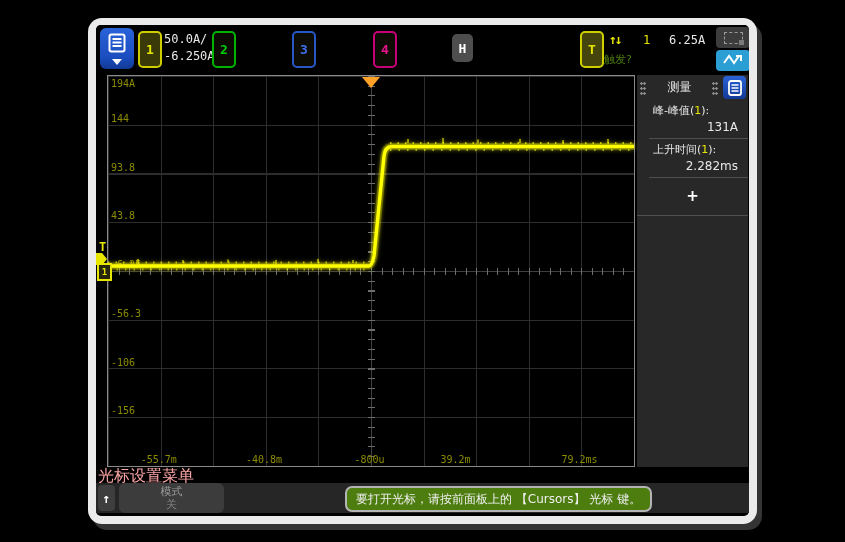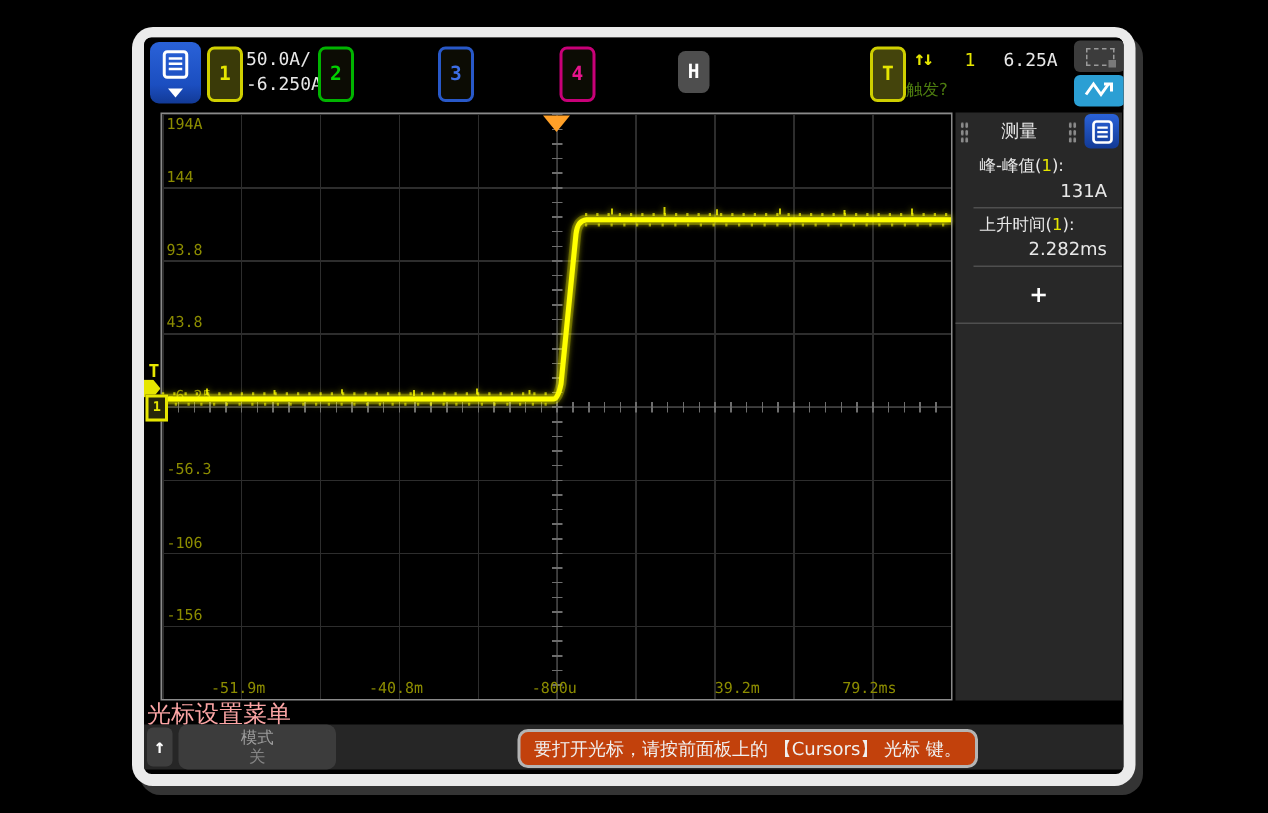--- a/index.html
+++ b/index.html
@@ -86,21 +86,21 @@
                 font-family:"DejaVu Sans","Liberation Sans",sans-serif;}
   .softbar{position:absolute;left:0;top:458px;width:100%;height:30px;background:#262626;}
   .back-btn{position:absolute;left:2px;top:2px;width:17px;height:26px;background:#3e3e3e;border-radius:4px;
             color:#fff;font-size:13px;font-weight:bold;display:flex;align-items:center;justify-content:center;}
   .mode-btn{position:absolute;left:23px;top:0;width:105px;height:30px;background:#3c3c3c;border-radius:6px;
             display:flex;flex-direction:column;align-items:center;justify-content:center;
             font-family:"DejaVu Sans","Liberation Sans",sans-serif;}
   .mode-l1{color:#9b9b9b;font-size:11px;line-height:13px;}
   .mode-l2{color:#858585;font-size:11px;line-height:13px;}
   .msg-box{position:absolute;left:249px;top:3px;height:18px;padding:2px 9px;border:2px solid #b4b4b4;border-radius:7px;
-           background:#c2410c;color:#f0f0f0;font-size:12px;line-height:18px;white-space:nowrap;
+           background:#4d7c0f;color:#f0f0f0;font-size:12px;line-height:18px;white-space:nowrap;
            font-family:"DejaVu Sans","Liberation Sans",sans-serif;}
 </style>
 </head>
 <body>
 
 <div class="canvas">
   <div class="bezel">
     <div class="screen">
 
       <div class="toolbar">
@@ -156,24 +156,24 @@
             <div class="ylab" style="top: 3px;">194A</div>
             <div class="ylab" style="top: 37.75px;">144</div>
             <div class="ylab" style="top: 86.5px;">93.8</div>
             <div class="ylab" style="top: 135.25px;">43.8</div>
             <div class="ylab" style="top: 184px;">-6.25</div>
             <div class="ylab" style="top: 232.75px;">-56.3</div>
             <div class="ylab" style="top: 281.5px;">-106</div>
             <div class="ylab" style="top: 330.25px;">-156</div>
           </div>
         <div id="xlabels">
-            <div class="xlab" style="left: 52.6px;">-51.9m</div>
+            <div class="xlab" style="left: 52.6px;">-55.7m</div>
             <div class="xlab" style="left: 157.8px;">-40.8m</div>
             <div class="xlab" style="left: 263px;">-800u</div>
-            <div class="xlab" style="left: 385px;">39.2m</div>
+            <div class="xlab" style="left: 349px;">39.2m</div>
             <div class="xlab" style="left: 473.4px;">79.2ms</div>
           </div>
 
         <svg class="trace-svg" width="526" height="390" viewBox="0 0 526 390">
           <path d="M0,190 H261 Q264,190 266,180 L276,80 Q277,71 283,70.5 H526" fill="none" stroke="rgba(255,255,0,0.25)" stroke-width="7"></path>
           <path d="M0,190 H261 Q264,190 266,180 L276,80 Q277,71 283,70.5 H526" fill="none" stroke="#ffff00" stroke-width="3.4"></path>
           <line x1="0" y1="186.5" x2="258" y2="186.5" stroke="rgba(255,255,0,0.65)" stroke-width="2" stroke-dasharray="1.5,6"></line>
           <line x1="0" y1="193.5" x2="258" y2="193.5" stroke="rgba(255,255,0,0.55)" stroke-width="2" stroke-dasharray="1.5,7"></line>
           <line x1="282" y1="67" x2="526" y2="67" stroke="rgba(255,255,0,0.65)" stroke-width="2" stroke-dasharray="1.5,6"></line>
           <line x1="282" y1="74" x2="526" y2="74" stroke="rgba(255,255,0,0.55)" stroke-width="2" stroke-dasharray="1.5,7"></line>

